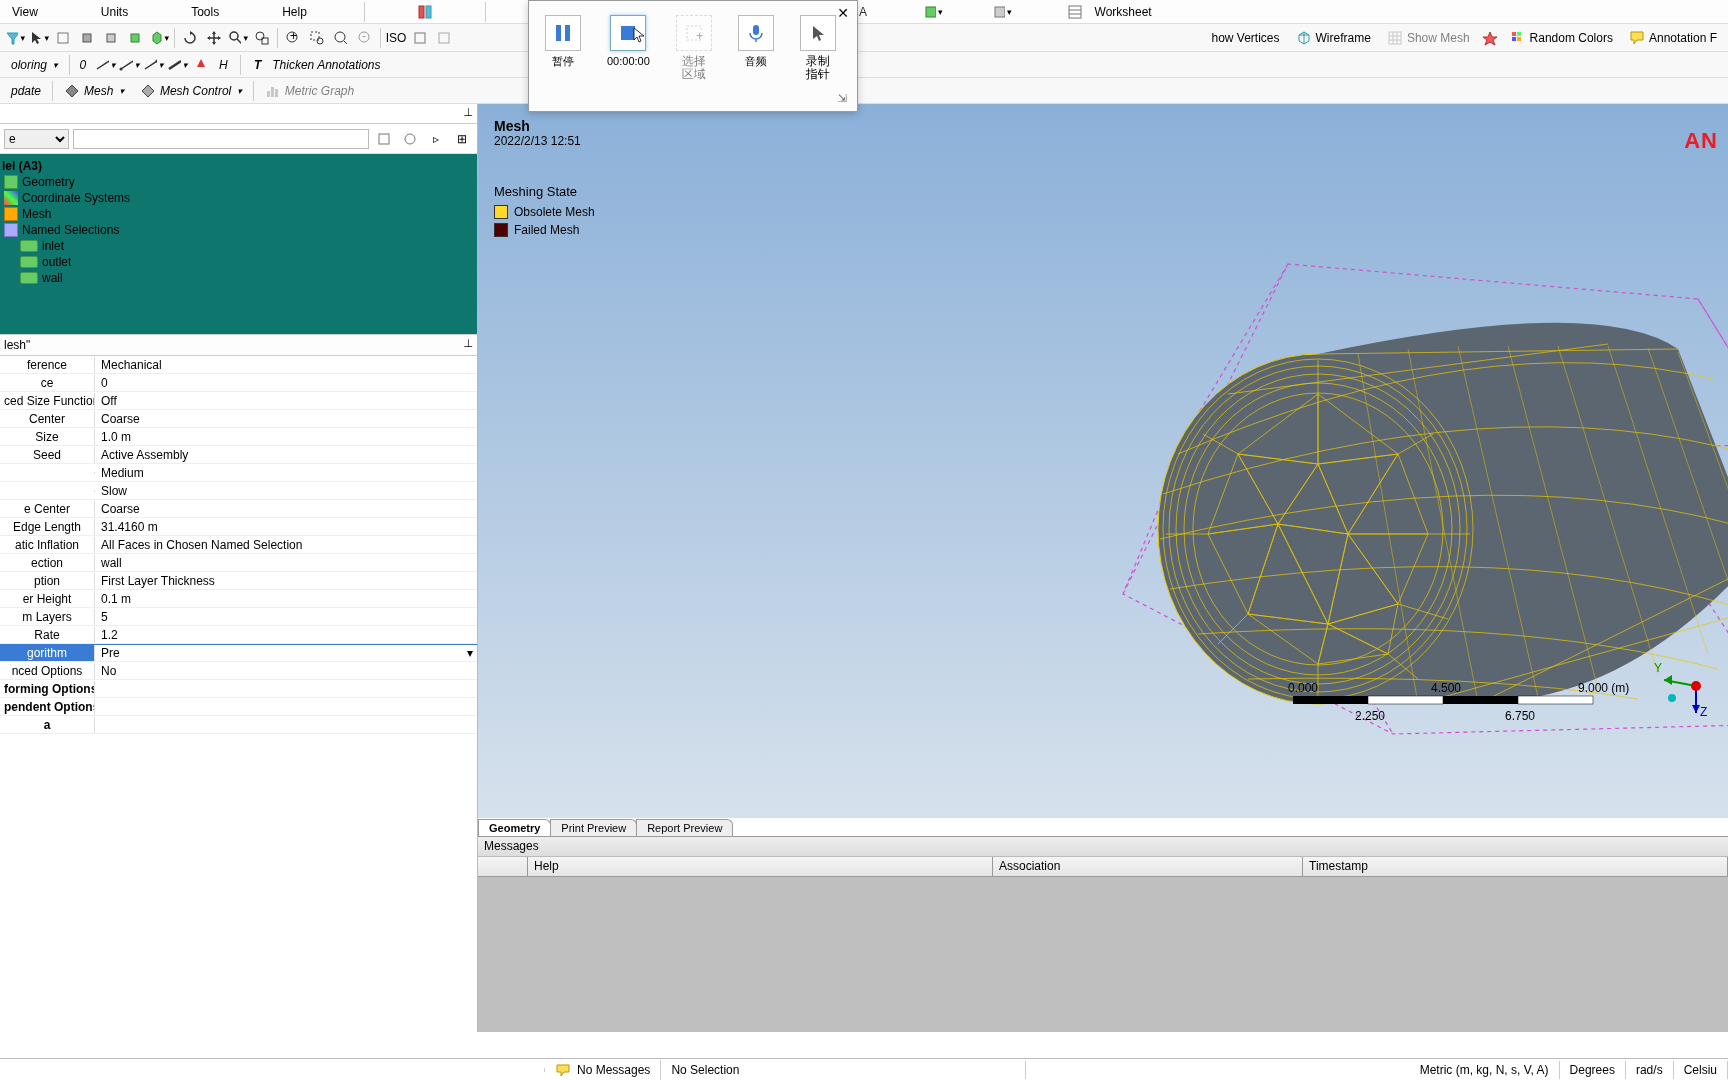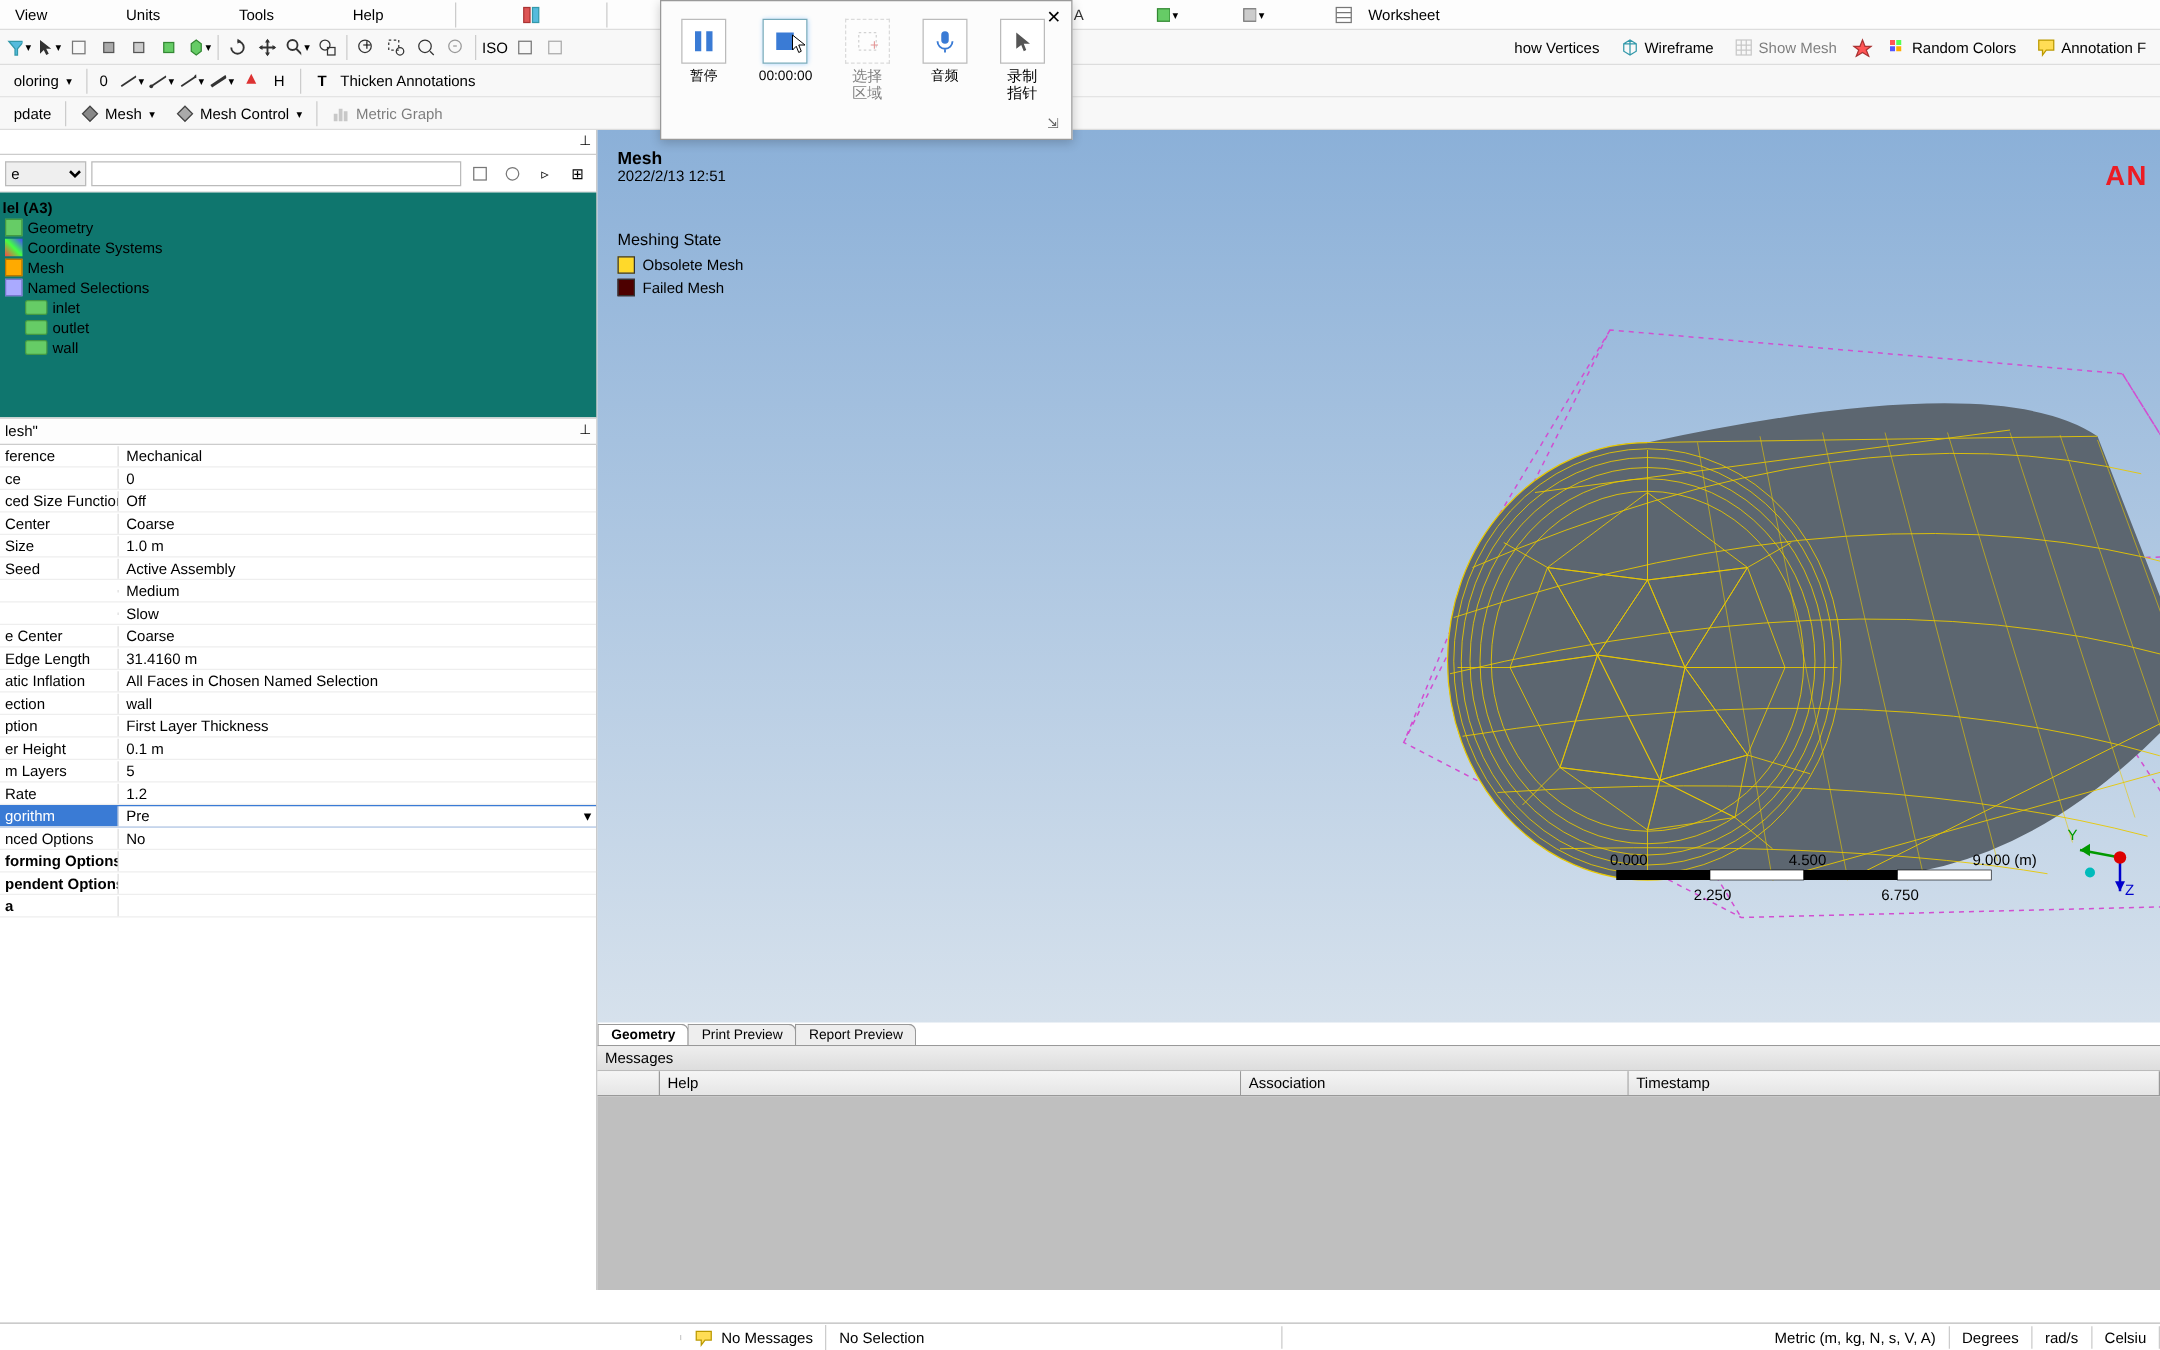--- a/index.html
+++ b/index.html
@@ -9,21 +9,21 @@
 .menubar { height: 24px; display: flex; align-items: center; padding: 0 4px; background: #fdfdfd; border-bottom: 1px solid #ddd; gap: 47px; }
 .menubar span { padding: 2px 8px; cursor: default; }
 
 
 .tb1 { height: 28px; display: flex; align-items: center; background: #f8f8f8; border-bottom: 1px solid #ddd; padding: 0 4px; gap: 2px; }
 .tbicon { width: 22px; height: 22px; display: flex; align-items: center; justify-content: center; border: 1px solid transparent; border-radius: 2px; }
 .tb-btn { display: flex; align-items: center; gap: 4px; padding: 2px 6px; border: 1px solid transparent; border-radius: 2px; }
 .sep { width: 1px; height: 20px; background: #ccc; margin: 0 2px; }
 
 
-.tb2, .tb3, .tb4 { height: 26px; display: flex; align-items: center; background: #f8f8f8; border-bottom: 1px solid #ddd; padding: 0 4px; gap: 2px; }
+.tb2, .tb3, .tb4 { height: 26px; display: flex; align-items: center; background: #f8f8f8; border-bottom: 1px solid #ddd; padding: 0 4px; gap: 2px; font-style: italic; }
 
 
 .main { display: flex; height: calc(100% - 24px - 28px - 26px - 26px - 26px - 22px); }
 .left { width: 478px; border-right: 1px solid #bbb; display: flex; flex-direction: column; }
 .right { flex: 1; display: flex; flex-direction: column; position: relative; }
 
 
 .outline-hdr { height: 20px; border-bottom: 1px solid #ccc; position: relative; }
 .pin-icon { position: absolute; right: 4px; top: 2px; font-size: 11px; }
 .outline-filter { height: 30px; display: flex; align-items: center; padding: 2px 4px; gap: 4px; border-bottom: 1px solid #ddd; }
@@ -37,21 +37,21 @@
 .ti-axis { background: linear-gradient(45deg,#f44,#4f4,#44f); }
 .ti-mesh { background: #fa0; border: 1px solid #b70; }
 .ti-names { background: #aaf; border: 1px solid #77c; }
 .ti-sel { width: 18px; height: 12px; background: #6c6; border: 1px solid #494; border-radius: 2px; }
 
 .details-hdr { height: 22px; border-top: 1px solid #ccc; border-bottom: 1px solid #ccc; display: flex; align-items: center; padding: 0 4px; position: relative; background: #fdfdfd; }
 .details-hdr .pin-icon { right: 4px; }
 
 .details-grid { flex: 1; overflow-y: scroll; }
 .grid-row { display: flex; border-bottom: 1px solid #eee; min-height: 18px; align-items: center; }
-.grid-row .k { width: 95px; padding: 1px 4px; border-right: 1px solid #ddd; overflow: hidden; white-space: nowrap; }
+.grid-row .k { width: 95px; padding: 1px 4px; border-right: 1px solid #ddd; overflow: hidden; white-space: nowrap; text-align: center; }
 .grid-row .v { flex: 1; padding: 1px 6px; white-space: nowrap; overflow: hidden; }
 .grid-row.selected { background: #3a7bd5; color: #fff; }
 .grid-row.selected .v { background: #fff; color: #000; position: relative; }
 .grid-row.selected .v::after { content: "▾"; position: absolute; right: 4px; }
 .grid-section { font-weight: 700; }
 
 
 .viewport { flex: 1; background: linear-gradient(#8bb0d8, #d6e1ec); position: relative; overflow: hidden; }
 .vp-title { position: absolute; left: 16px; top: 14px; color: #000; }
 .vp-title .h { font-weight: 700; font-size: 14px; }

